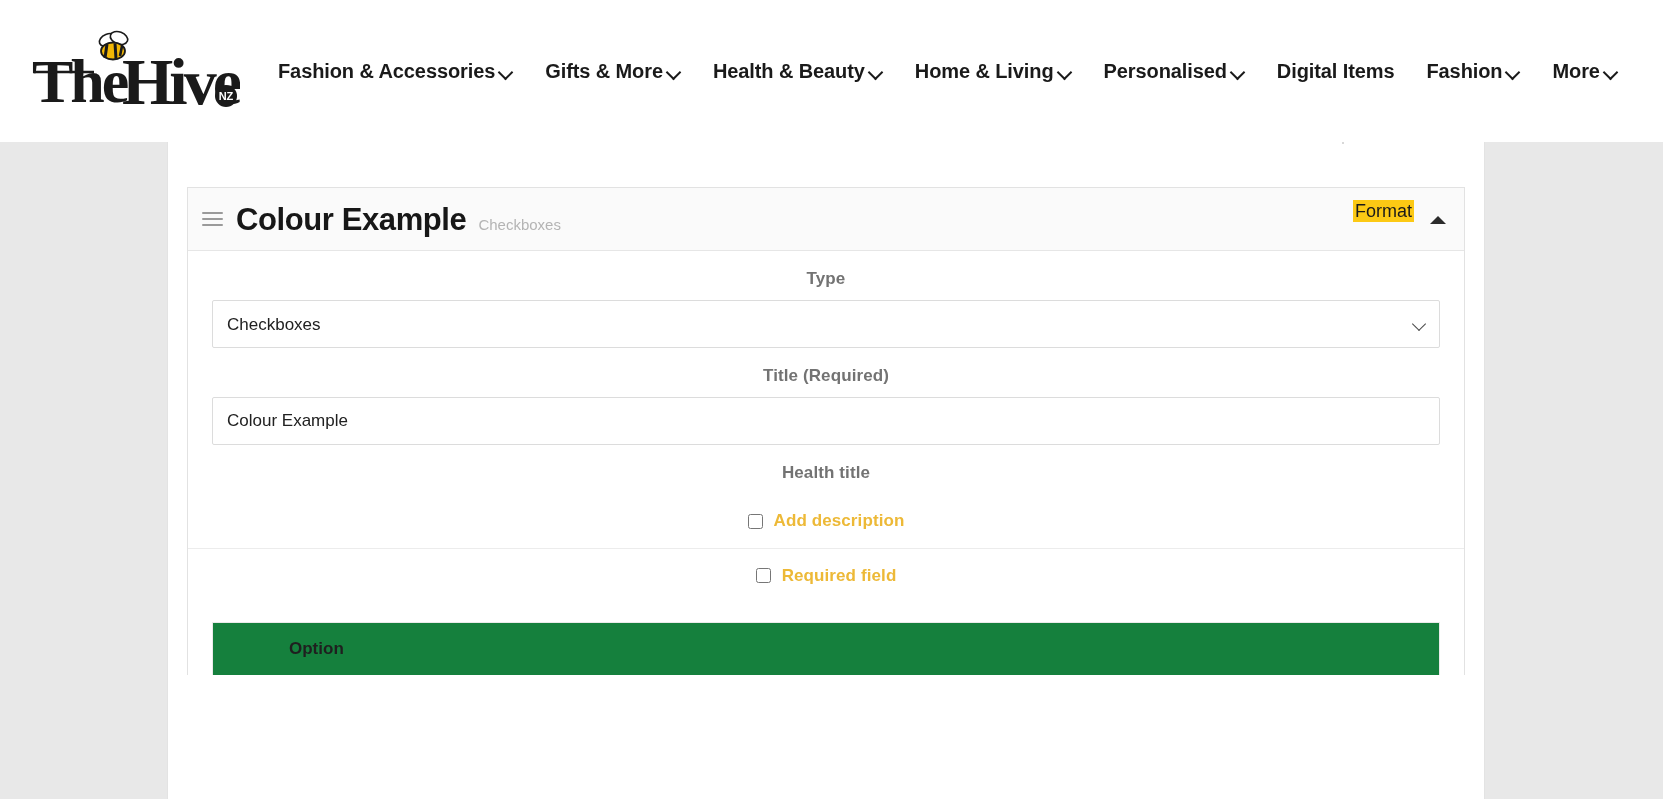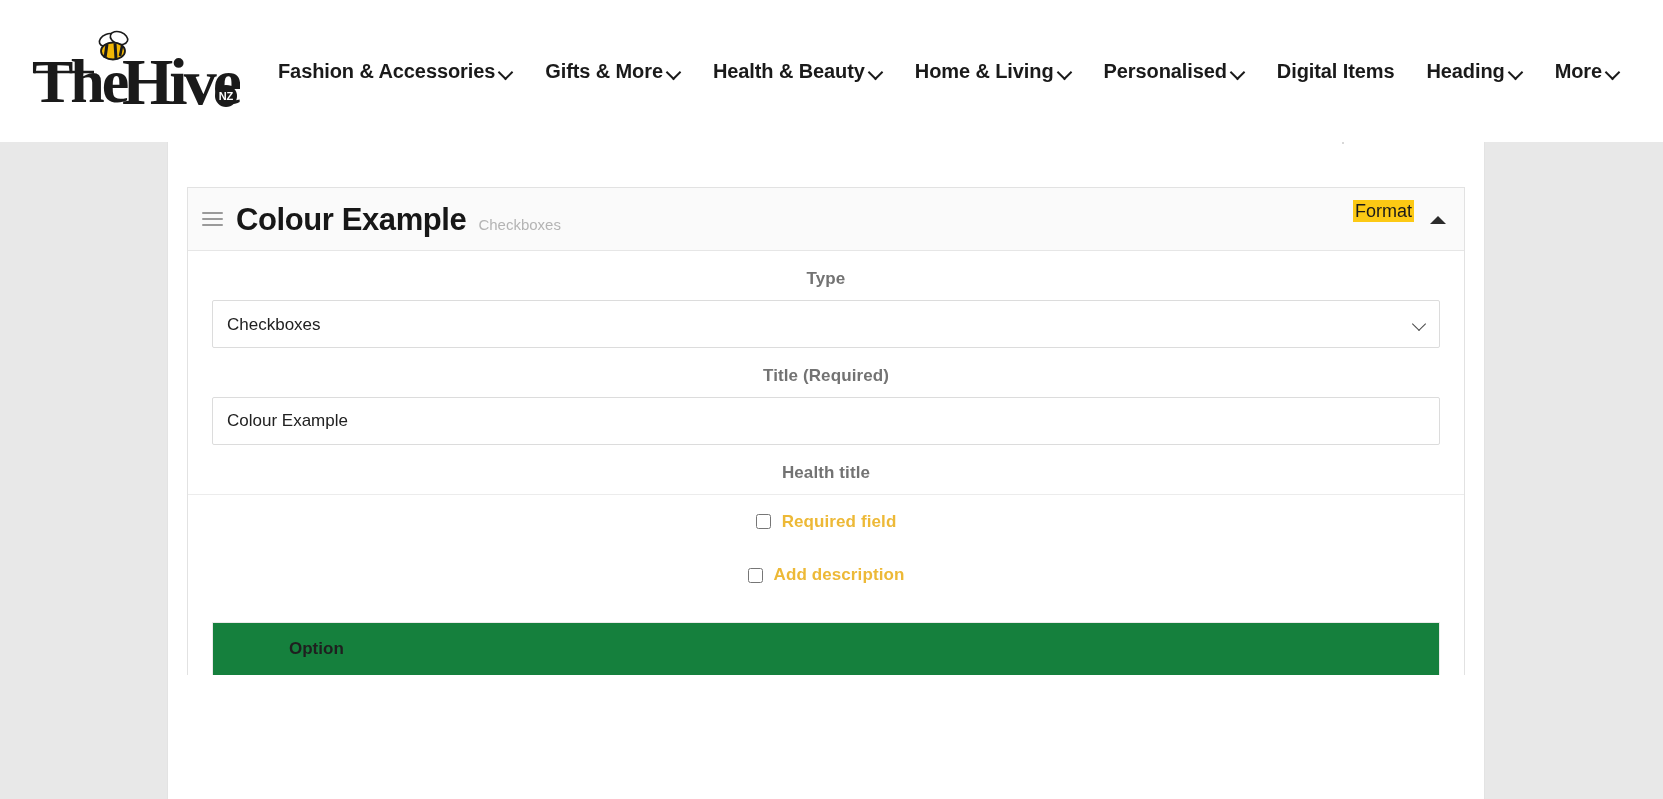--- a/index.html
+++ b/index.html
@@ -326,21 +326,21 @@
         <span class="chev"></span>
       </div>
       <div class="nav-item">
         <span>Personalised</span>
         <span class="chev"></span>
       </div>
       <div class="nav-item">
         <span>Digital Items</span>
       </div>
       <div class="nav-item">
-        <span>Heading</span>
+        <span>Fashion</span>
         <span class="chev"></span>
       </div>
       <div class="nav-item">
         <span>More</span>
         <span class="chev"></span>
       </div>
     </nav>
   </header>
 
   <main class="content-frame">
@@ -380,28 +380,28 @@
 
         <div class="field-block">
           <label class="field-label">Title (Required)</label>
           <input class="control" type="text" value="Colour Example" style="">
         </div>
 
         <div class="field-block">
           <label class="field-label">Health title</label>
         </div>
 
+        <div class="check-row">
+          <input type="checkbox" id="cb-add-desc" style="">
+          <label class="check-label" for="cb-add-desc">Add description</label>
+        </div>
+
         <div class="check-row bordered">
           <input type="checkbox" id="cb-required" style="">
           <label class="check-label" for="cb-required">Required field</label>
-        </div>
-
-        <div class="check-row">
-          <input type="checkbox" id="cb-add-desc" style="">
-          <label class="check-label" for="cb-add-desc">Add description</label>
         </div>
 
         <div class="spacer-row"></div>
 
         <div class="options-table">
           <div class="options-head">
             <span class="col-option">Option</span>
           </div>
         </div>
 

